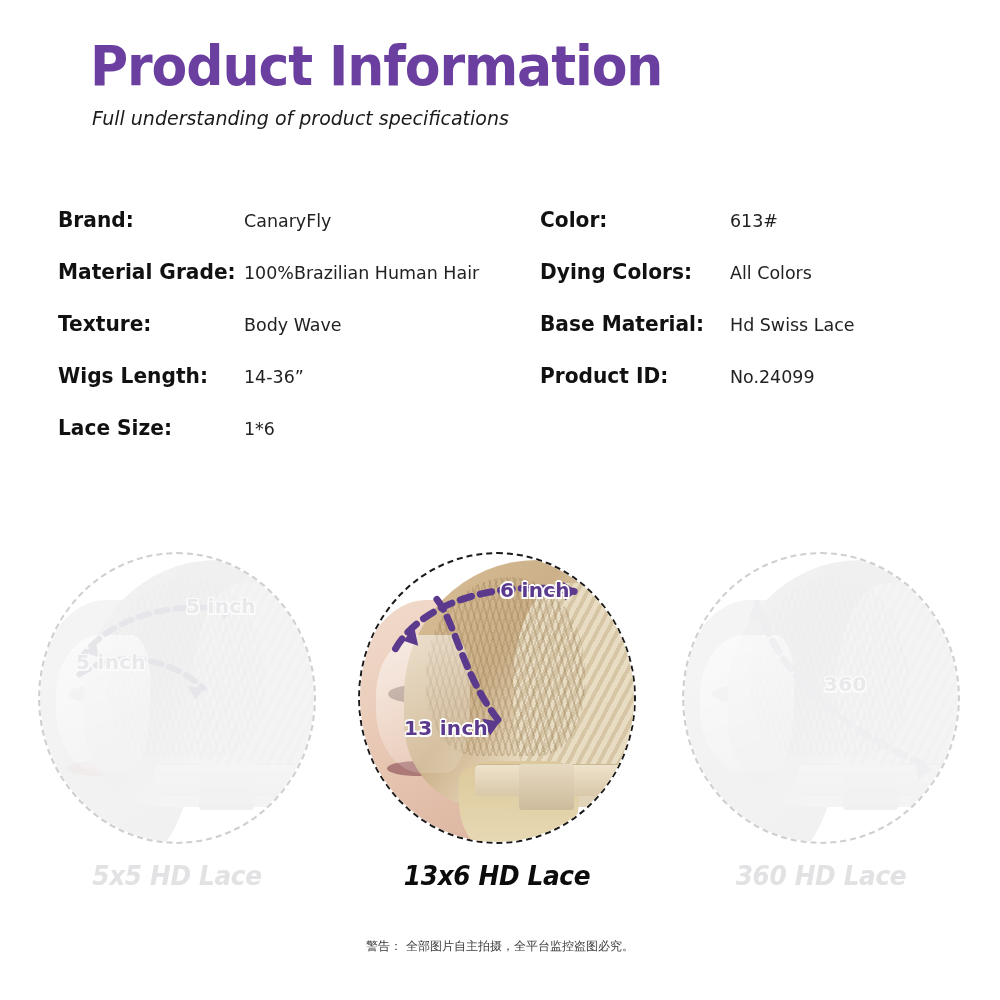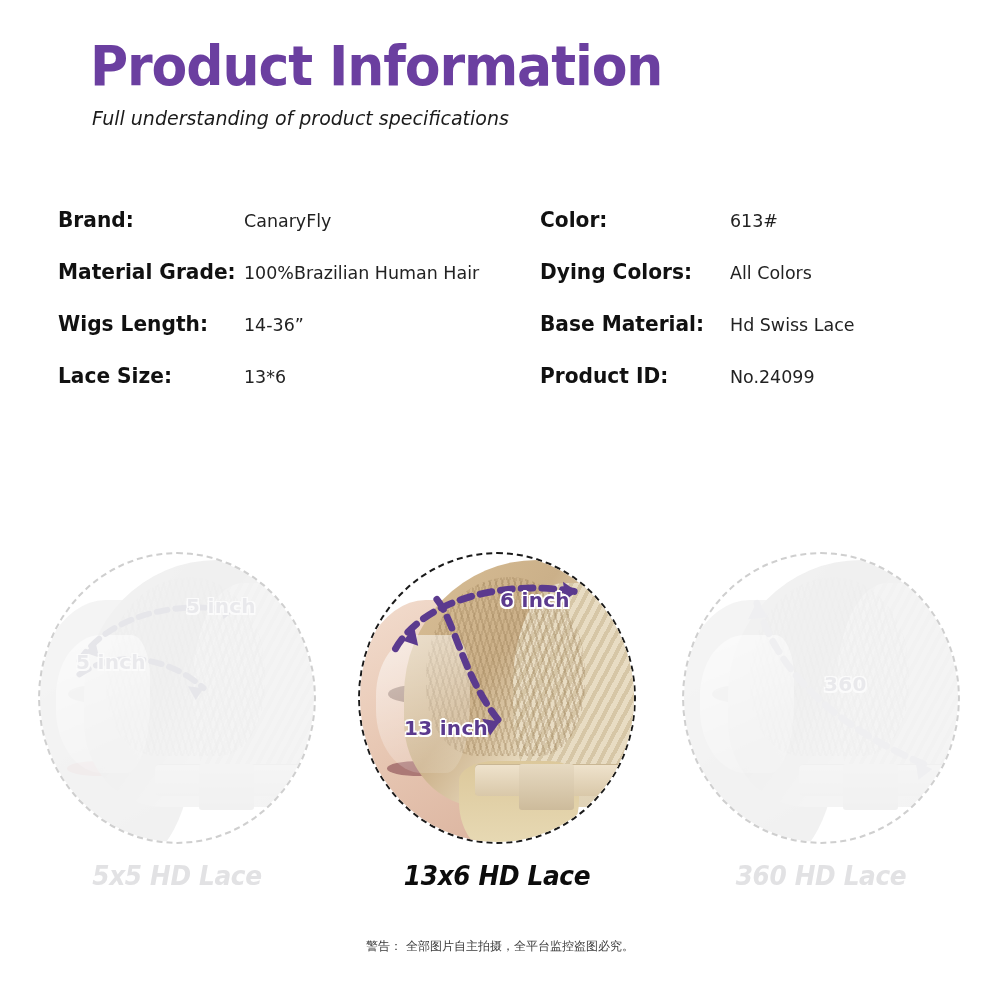--- a/index.html
+++ b/index.html
@@ -260,26 +260,30 @@
   <div class="spec-column" id="spec-column-left">
     <div class="spec-row">
       <span class="spec-label">Brand:</span>
       <span class="spec-value">CanaryFly</span>
     </div>
     <div class="spec-row">
       <span class="spec-label">Material Grade:</span>
       <span class="spec-value">100%Brazilian Human Hair</span>
     </div>
     <div class="spec-row">
+      <span class="spec-label">Texture:</span>
+      <span class="spec-value">Body Wave</span>
+    </div>
+    <div class="spec-row">
       <span class="spec-label">Wigs Length:</span>
       <span class="spec-value">14-36”</span>
     </div>
     <div class="spec-row">
       <span class="spec-label">Lace Size:</span>
-      <span class="spec-value">13*6</span>
+      <span class="spec-value">1*6</span>
     </div>
   </div>
 
   <div class="spec-column" id="spec-column-right">
     <div class="spec-row">
       <span class="spec-label">Color:</span>
       <span class="spec-value">613#</span>
     </div>
     <div class="spec-row">
       <span class="spec-label">Dying Colors:</span>
@@ -339,21 +343,21 @@
         <div class="strap"></div>
         <div class="strap2"></div>
       </div>
       <svg class="arrow-svg" viewBox="0 0 278 292">
         <path d="M36 96 C66 44, 150 26, 218 38" fill="none" stroke="#5B3A8E" stroke-width="7" stroke-dasharray="12 9" stroke-linecap="round"></path>
         <path d="M220 38 l-14 -10 l2 19 z" fill="#5B3A8E"></path>
         <path d="M44 88 l11 -14 l4 19 z" fill="#5B3A8E"></path>
         <path d="M78 46 C96 68, 104 122, 140 168" fill="none" stroke="#5B3A8E" stroke-width="7" stroke-dasharray="12 9" stroke-linecap="round"></path>
         <path d="M142 170 l-18 -3 l8 17 z" fill="#5B3A8E"></path>
       </svg>
-      <span class="measure-label purple" style="left:140px; top:34px;">6 inch</span>
+      <span class="measure-label purple" style="left:140px; top:24px;">6 inch</span>
       <span class="measure-label purple" style="left:44px; top:162px;">13 inch</span>
     </div>
     <div class="lace-caption">13x6 HD Lace</div>
   </div>
 
   <div class="lace-card dim" id="lace-card-2">
     <div class="lace-circle">
       <div class="wig-art">
         <div class="face"></div>
         <div class="brow"></div>

